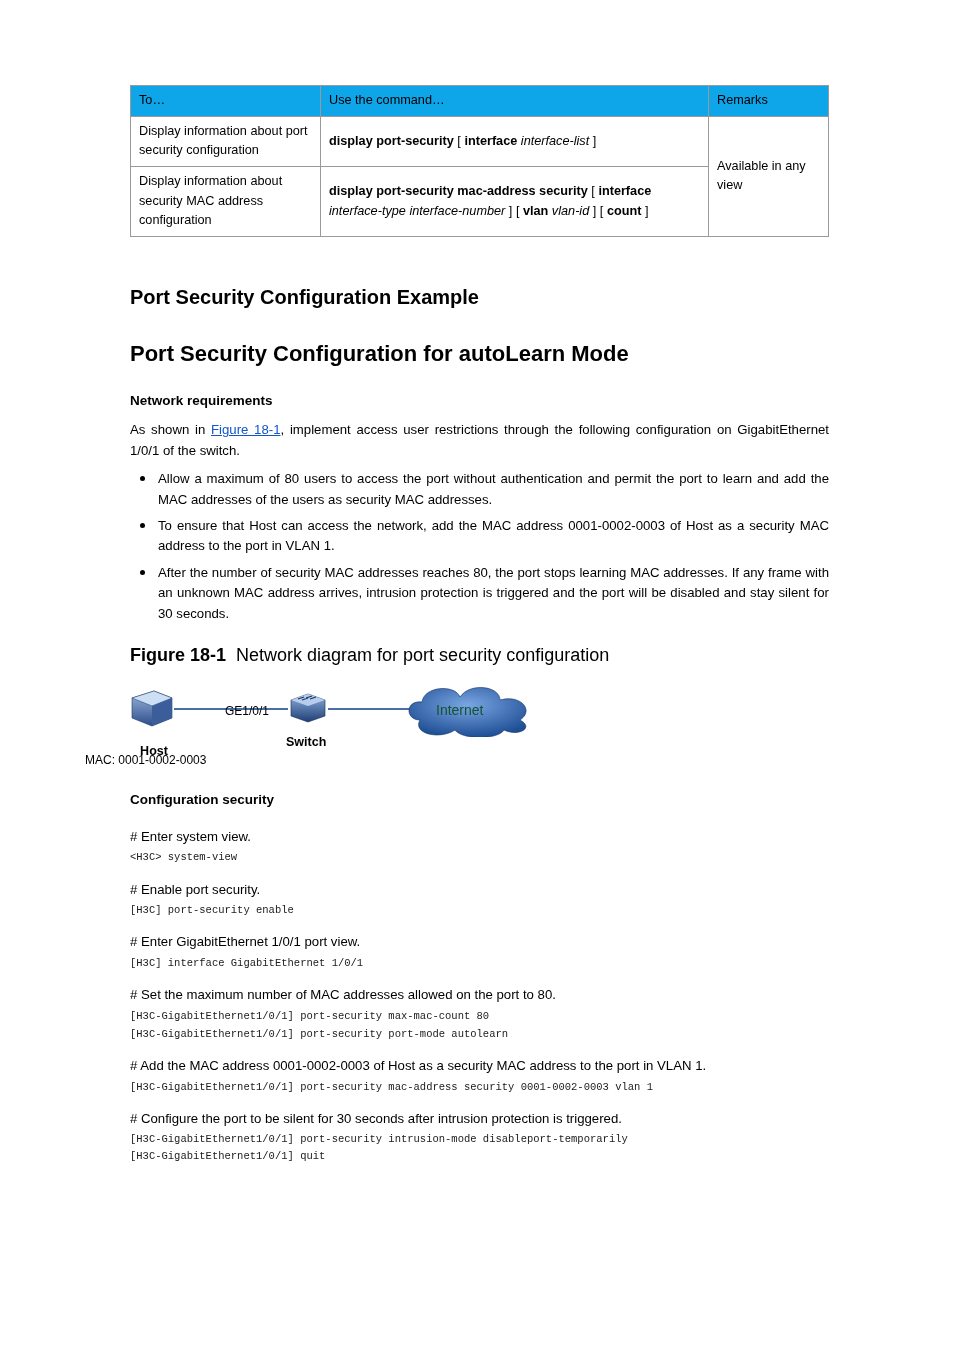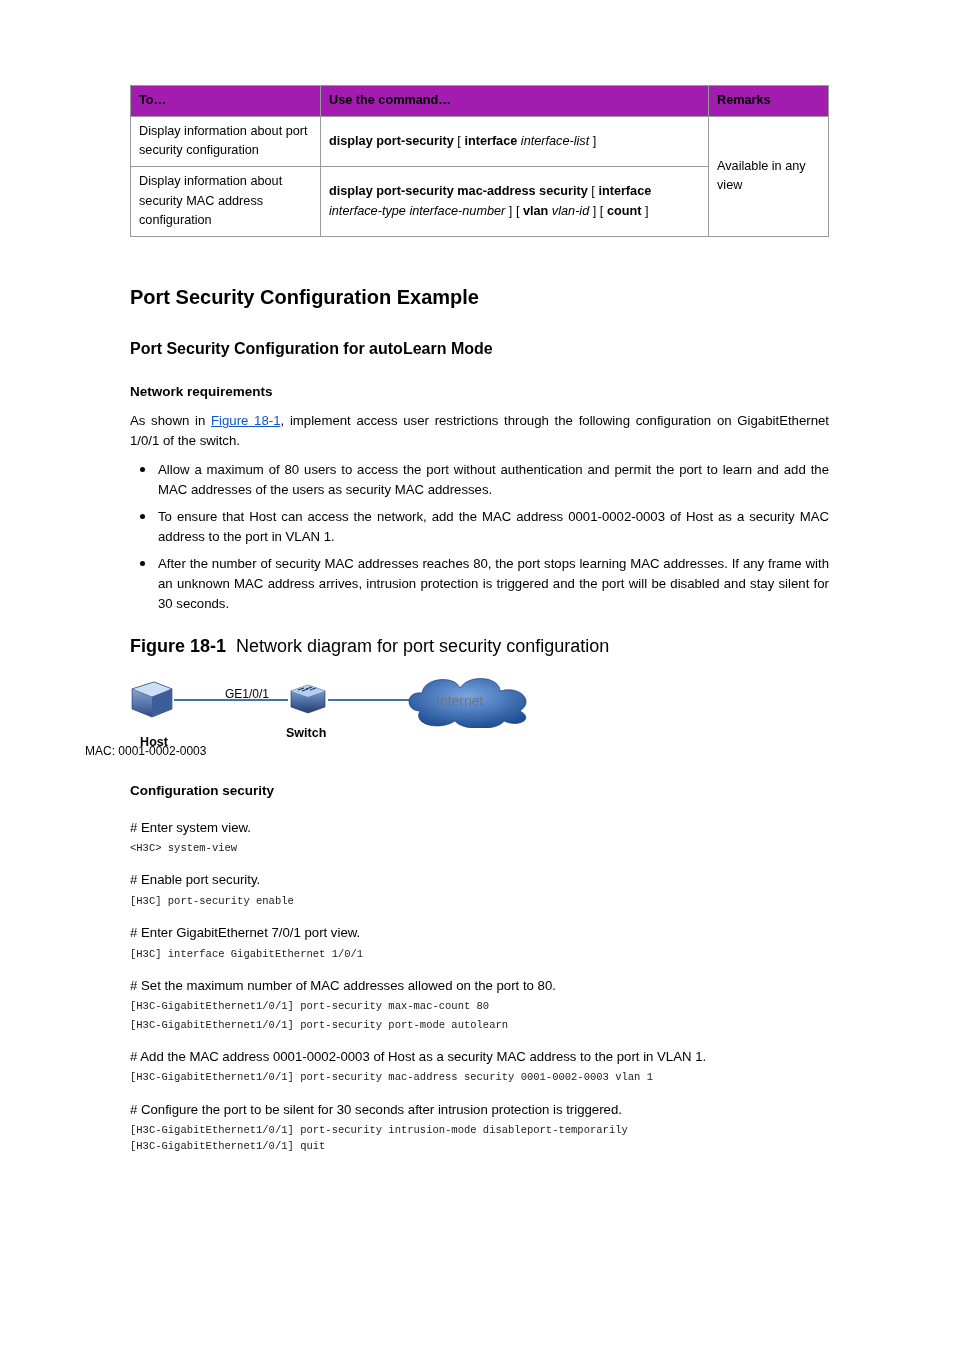--- a/index.html
+++ b/index.html
@@ -26,38 +26,38 @@
     table-layout: fixed;
   }
   table.info-table th, table.info-table td {
     border: 1px solid #9a9a9a;
     padding: 5px 8px;
     font-size: 12.7px;
     vertical-align: middle;
     text-align: left;
   }
   table.info-table th {
-    background: #a21caf;
-    font-weight: bold;
+    background: #0ea5e9;
+    font-weight: normal;
   }
   .col-to   { width: 190px; }
   .col-use  { width: auto; }
   .col-rem  { width: 120px; }
 
   .cmd-cell { font-family: Arial, sans-serif; white-space: normal; }
   .cmd-bold { font-weight: bold; }
   .cmd-ital { font-style: italic; }
 
   h1.sec {
     font-size: 20px;
     font-weight: bold;
     margin: 45px 0 8px 0;
   }
   h2.sub {
-    font-size: 16px;
+    font-size: 22px;
     font-weight: bold;
     margin: 24px 0 8px 0;
   }
   h3.sub2 {
     font-size: 13.5px;
     font-weight: bold;
     margin: 20px 0 6px 0;
   }
   p.body {
     margin: 8px 0;
@@ -131,21 +131,21 @@
     position: absolute;
     left: 44px;
     top: 30px;
     width: 114px;
     height: 2px;
     background: #4a6fa5;
   }
   .ge-label {
     position: absolute;
     left: 95px;
-    top: 16px;
+    top: 24px;
     font-size: 12px;
     font-family: Arial, sans-serif;
   }
   .switch {
     position: absolute;
     left: 158px;
     top: 14px;
     width: 40px;
     height: 32px;
   }
@@ -172,21 +172,21 @@
     top: 4px;
     width: 140px;
     height: 55px;
   }
   .cloud svg { width: 140px; height: 55px; }
   .cloud-label {
     position: absolute;
     left: 306px;
     top: 22px;
     font-size: 14px;
-    color: #737373;
+    color: #14532d;
     font-family: Arial, sans-serif;
   }
 
   
   .cfg-block { margin-top: 16px; }
   p.step {
     margin: 14px 0 2px 0;
   }
   pre.code {
     margin: 2px 0 0 0;
@@ -298,21 +298,21 @@
 
   <h3 class="sub2">Configuration security</h3>
 
   <div class="cfg-block">
     <p class="step"># Enter system view.</p>
     <pre class="code">&lt;H3C&gt; system-view</pre>
 
     <p class="step"># Enable port security.</p>
     <pre class="code">[H3C] port-security enable</pre>
 
-    <p class="step"># Enter GigabitEthernet 7/0/1 port view.</p>
+    <p class="step"># Enter GigabitEthernet 1/0/1 port view.</p>
     <pre class="code">[H3C] interface GigabitEthernet 1/0/1</pre>
 
     <p class="step"># Set the maximum number of MAC addresses allowed on the port to 80.</p>
     <pre class="code">[H3C-GigabitEthernet1/0/1] port-security max-mac-count 80</pre>
 
     <pre class="code">[H3C-GigabitEthernet1/0/1] port-security port-mode autolearn</pre>
 
     <p class="step"># Add the MAC address 0001-0002-0003 of Host as a security MAC address to the port in VLAN 1.</p>
     <pre class="code">[H3C-GigabitEthernet1/0/1] port-security mac-address security 0001-0002-0003 vlan 1</pre>
 

